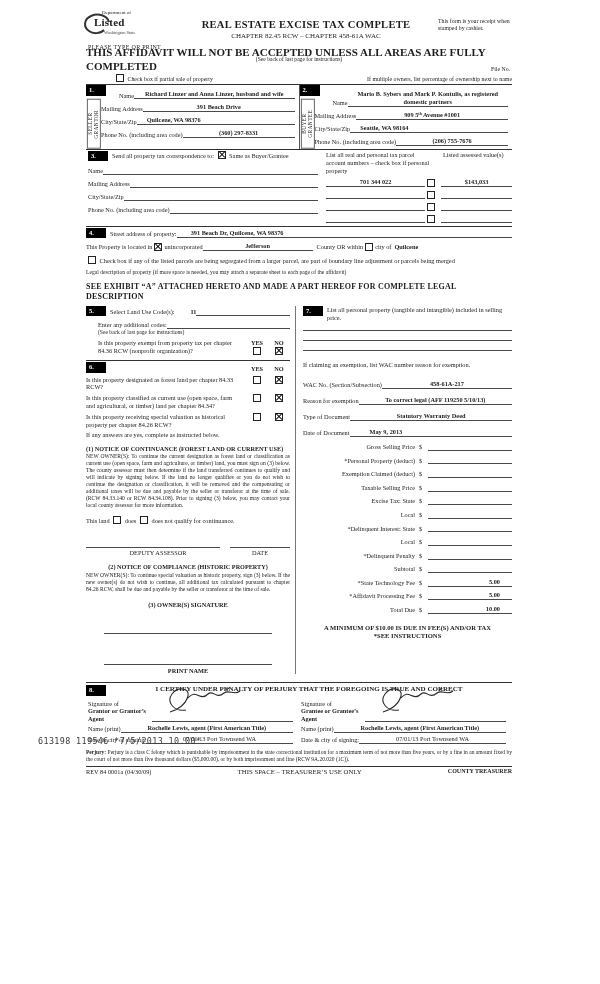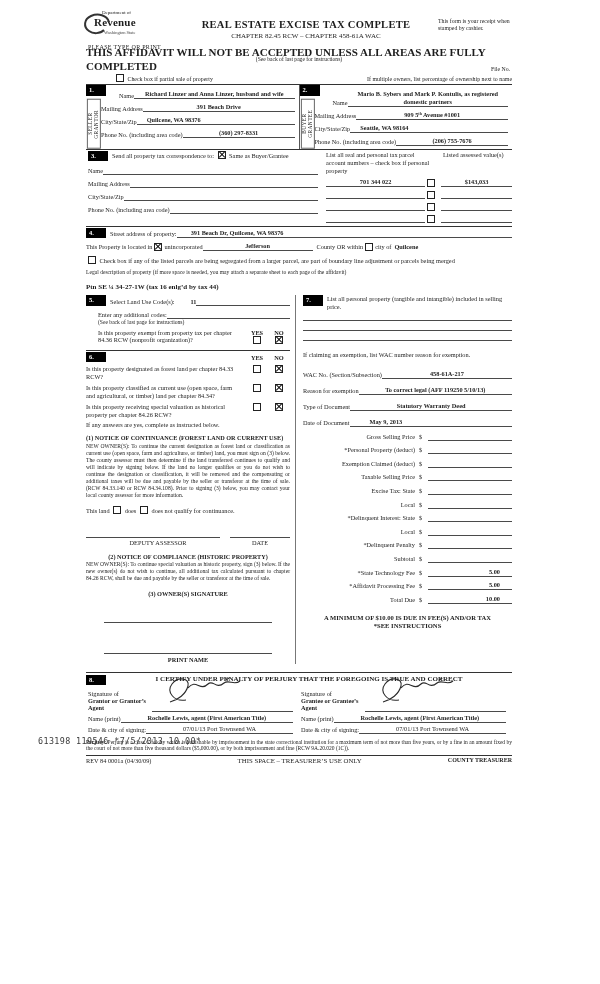--- a/index.html
+++ b/index.html
@@ -103,21 +103,21 @@
 <body>
 
 <div class="form">
 
   <div class="hdr">
     <div class="logo">
       <svg class="swoosh" width="30" height="24" viewBox="0 0 30 24">
         <path d="M27,10 C25,3 16,1 9,4 C2,7 1,15 7,19 C11,22 18,22 22,18" fill="none" stroke="#333" stroke-width="2"></path>
       </svg>
       <div class="logo-dept">Department of</div>
-      <div class="logo-name">Revenue</div>
+      <div class="logo-name">Listed</div>
       <div class="logo-state">Washington State</div>
     </div>
     <div class="ptp">PLEASE TYPE OR PRINT</div>
     <div class="title-block">
       <div class="main-title">REAL ESTATE EXCISE TAX COMPLETE</div>
       <div class="chapter">CHAPTER 82.45 RCW – CHAPTER 458-61A WAC</div>
     </div>
     <div class="receipt-note">This form is your receipt when stamped by cashier.</div>
     <div class="warn">THIS AFFIDAVIT WILL NOT BE ACCEPTED UNLESS ALL AREAS ARE FULLY COMPLETED</div>
     <div class="seeback">(See back of last page for instructions)</div>
@@ -247,21 +247,21 @@
       <span class="nowrap" style="padding-left:4px;">County OR within</span>
       <span class="cb"></span>
       <span class="nowrap">city of</span>
       <span class="val nowrap" style="padding-left:3px;">Quilcene</span>
     </div>
     <div style="margin-top:5px;">
       <span class="cb"></span>
       <span>Check box if any of the listed parcels are being segregated from a larger parcel, are part of boundary line adjustment or parcels being merged</span>
     </div>
     <div style="margin-top:4px;" class="tiny">Legal description of property (if more space is needed, you may attach a separate sheet to each page of the affidavit)</div>
-    <div class="ptn">Ptn SE ¼ 34-27-1W (tax 16 enlg’d by tax 44)</div>
+    <div class="exhibit">SEE EXHIBIT “A” ATTACHED HERETO AND MADE A PART HEREOF FOR COMPLETE LEGAL DESCRIPTION</div>
   </div>
 
   <div class="cols">
 
     <div class="colL">
       <div class="frow">
         <span class="secnum">5.</span>
         <span class="nowrap" style="padding-left:4px;">Select Land Use Code(s):</span>
         <span class="val" style="padding-left:16px;">11</span>
         <span class="fill"></span>

